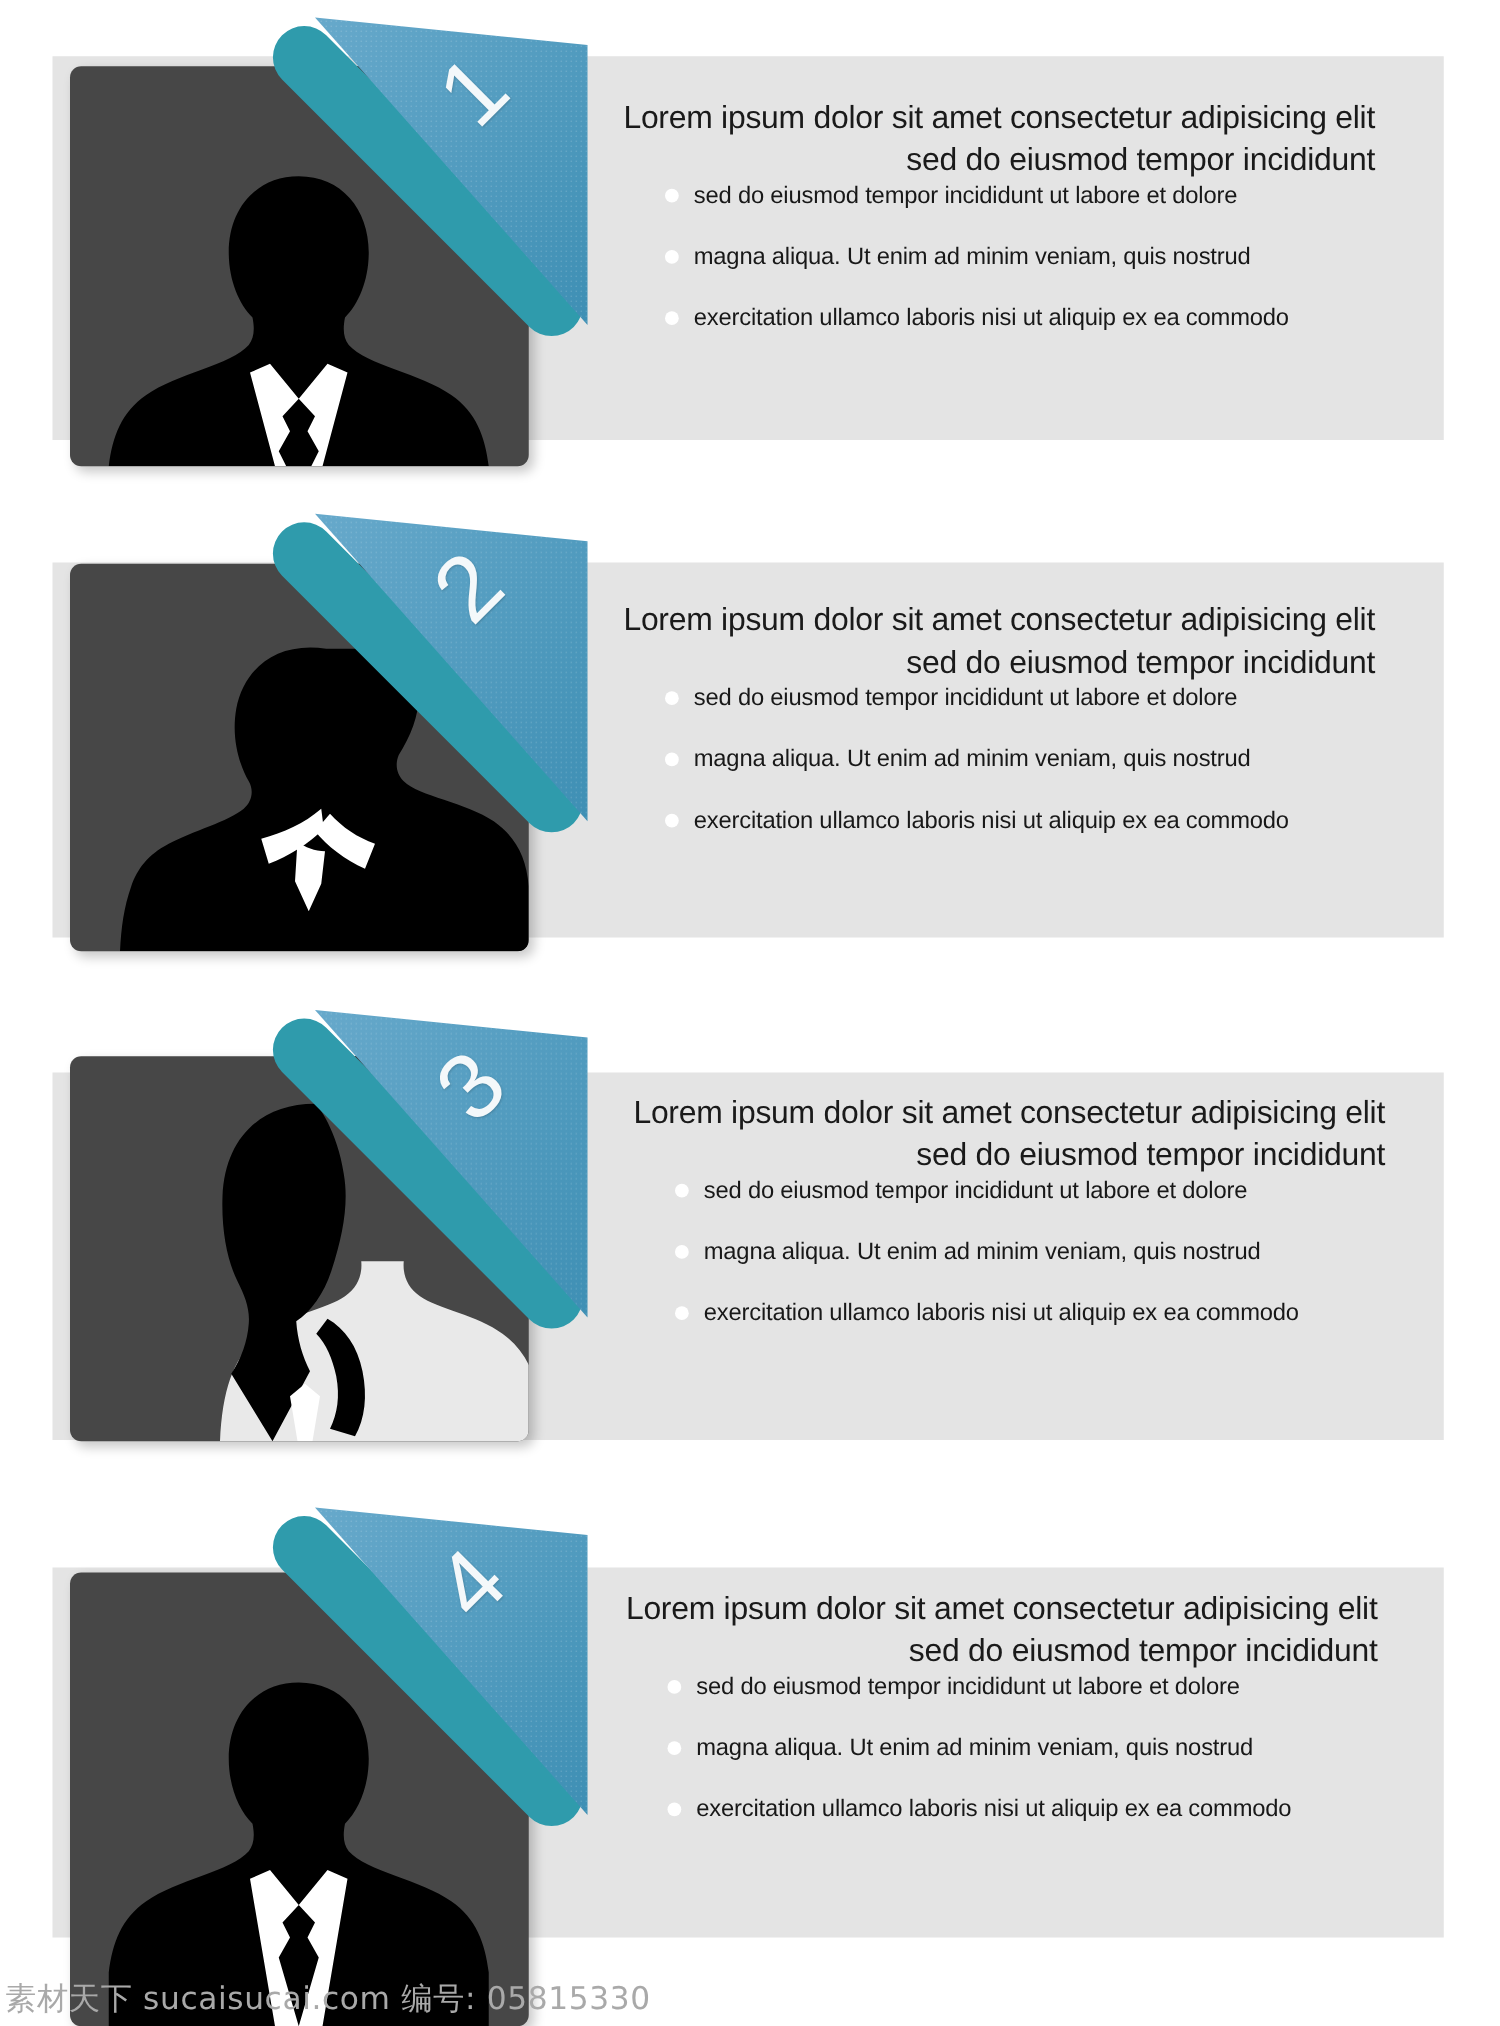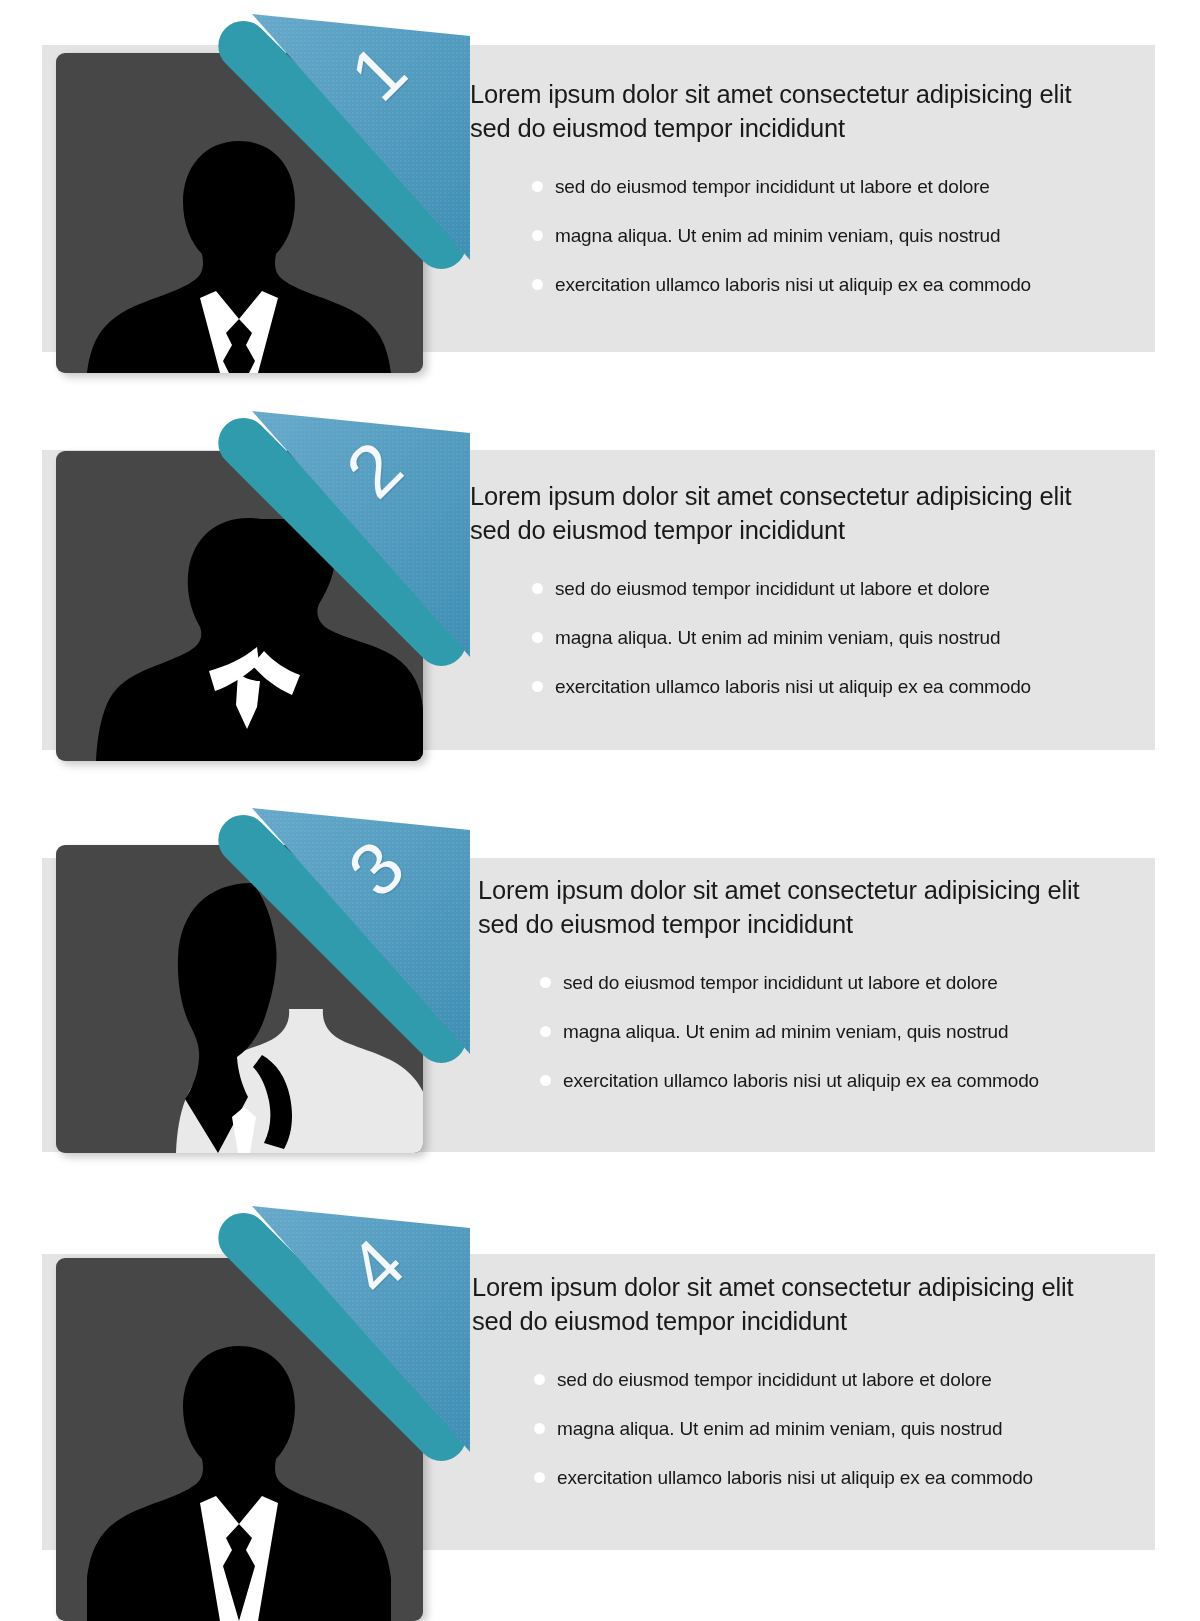--- a/index.html
+++ b/index.html
@@ -60,28 +60,28 @@
     text-shadow:0 1px 2px rgba(0,0,0,0.18);
   }
 
   
   .text-col {
     position:absolute;
     left:470px;
     width:630px;
   }
   .title {
-    text-align:left;
+    text-align:right;
     font-size:25.5px;
     line-height:1.32;
     color:#1a1a1a;
     font-family:"Liberation Sans", sans-serif;
     letter-spacing:-0.2px;
   }
-  .bullets { margin-top:30px; padding-left:62px; }
+  .bullets { padding-left:62px; }
   .bullet {
     display:flex;
     align-items:flex-start;
     margin-bottom:25px;
     font-size:19px;
     line-height:1.25;
     color:#181818;
     letter-spacing:-0.15px;
   }
   .bullet:last-child { margin-bottom:0;text-align:center; }
@@ -326,14 +326,15 @@
           <span>magna aliqua. Ut enim ad minim veniam, quis  nostrud</span>
         </div>
         <div class="bullet">
           <span class="dot"></span>
           <span>exercitation ullamco laboris nisi ut aliquip ex ea commodo</span>
         </div>
       </div>
     </div>
   </div>
 
+  <div class="watermark">素材天下 sucaisucai.com  编号:  05815330</div>
 
 </div>
 
 </body></html>

